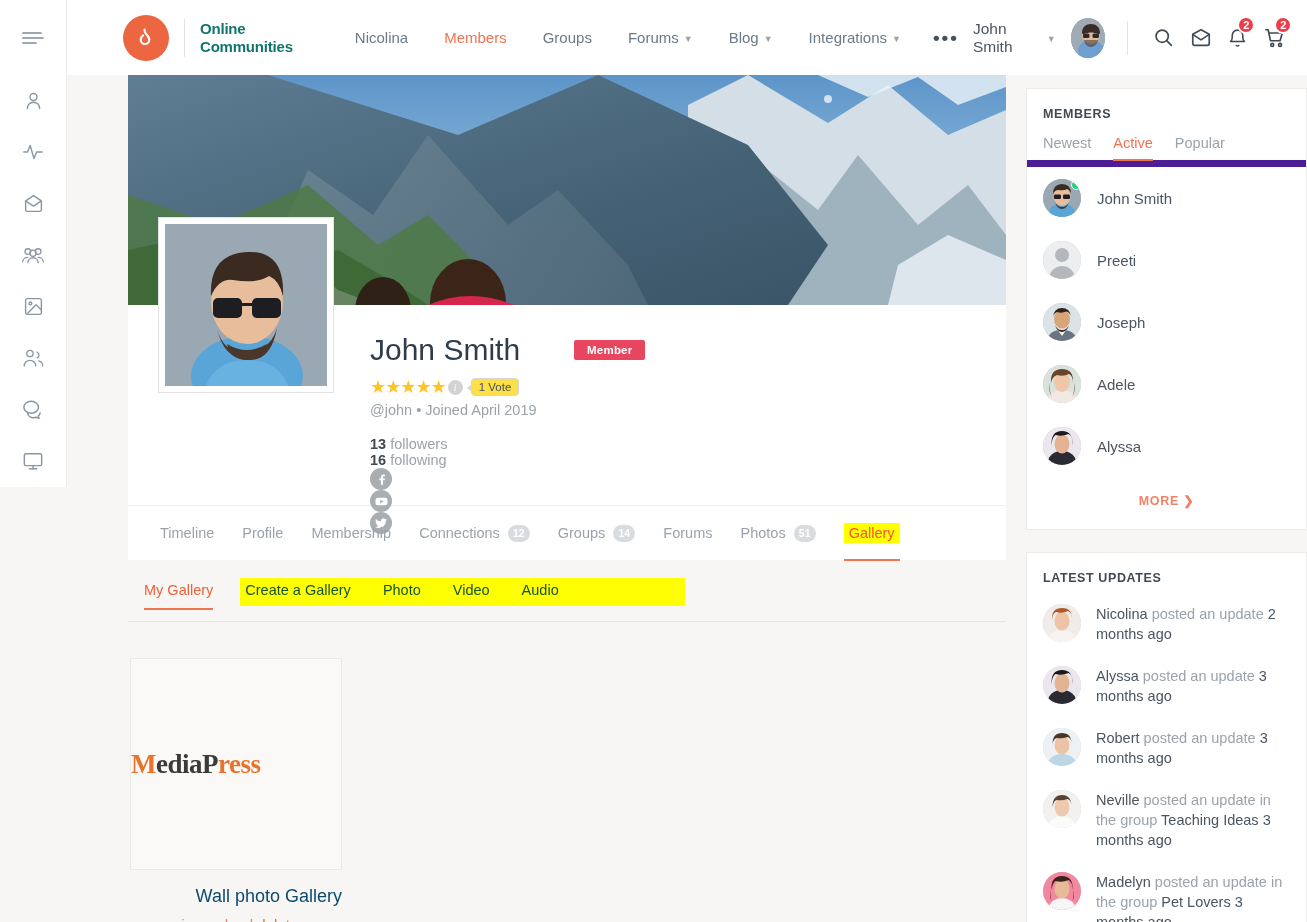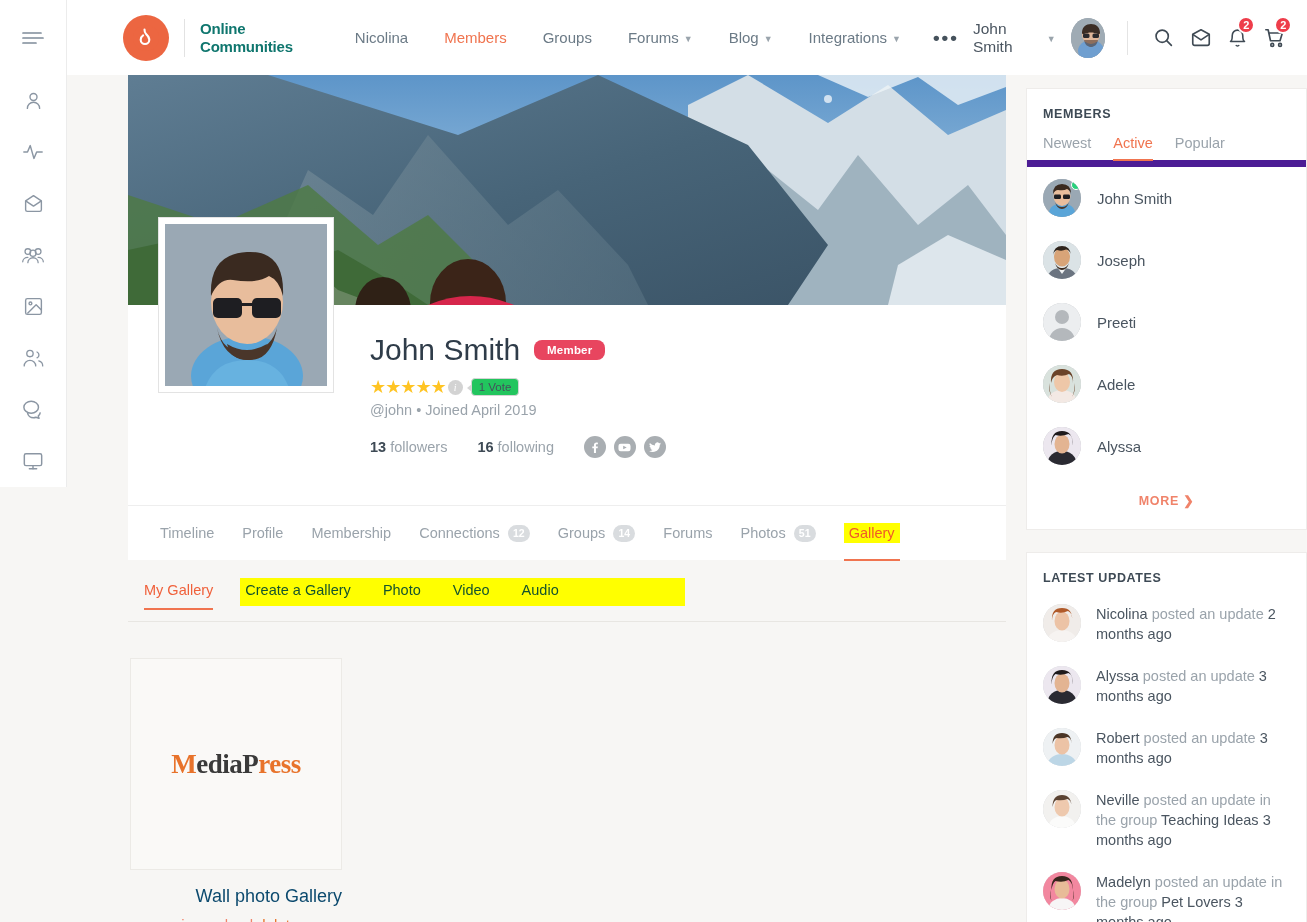--- a/index.html
+++ b/index.html
@@ -93,40 +93,40 @@
     position: absolute; left: 30px; top: -88px;
     width: 176px; height: 176px; background: #fff; padding: 6px;
     border: 1px solid #e3e3e3;
   }
   #profile-avatar .ava-inner { width: 100%; height: 100%; overflow: hidden; background: #9aa8b4; }
   #profile-info { padding-left: 242px; padding-top: 28px; }
   #name-row { display: flex; align-items: center; gap: 14px; }
   #display-name { font-size: 30px; color: #2f3c49; font-weight: normal; }
   #member-badge {
     background: #e8455f; color: #fff; font-size: 11.5px; font-weight: bold;
-    border-radius: 8px; padding: 4px 13px; letter-spacing: .2px;
+    border-radius: 2px; padding: 4px 13px; letter-spacing: .2px; margin-left: 40px;
   }
   #rating-row { display: flex; align-items: center; margin-top: 9px; gap: 0; }
   .star { color: #ffc423; font-size: 18px; letter-spacing: -1px; }
   #info-icon {
     width: 15px; height: 15px; border-radius: 50%; background: #d3d3d3; color: #fff;
     font-size: 10px; font-style: italic; display: inline-flex; align-items: center;
     justify-content: center; margin-left: 2px; font-family: "Liberation Serif", serif;
   }
   #vote-bubble {
     position: relative; margin-left: 8px; border: 1px solid #d5d5d5; border-radius: 4px;
-    background: #22c55e; font-size: 11.5px; color: #44505b; padding: 2px 7px;
+    background: #fde047; font-size: 11.5px; color: #44505b; padding: 2px 7px;
   }
   #vote-bubble::before {
     content: ""; position: absolute; left: -5px; top: 5px;
     border-top: 4px solid transparent; border-bottom: 4px solid transparent;
     border-right: 5px solid #d5d5d5;
   }
   #handle-line { font-size: 14.5px; color: #9aa3ab; margin-top: 4px; }
-  #stats-row { display: flex; align-items: center; margin-top: 18px; gap: 0; }
+  #stats-row { display: flex; align-items: flex-start; margin-top: 18px; gap: 0; flex-direction: column; }
   .stat { font-size: 14.5px; color: #9aa3ab; margin-right: 30px; }
   .stat b { color: #3e4a55; font-weight: bold; }
   .social {
     width: 22px; height: 22px; border-radius: 50%; background: #a9aeb2; color: #fff;
     display: inline-flex; align-items: center; justify-content: center; margin-right: 8px;
     cursor: pointer;
   }
 
   
   #profile-tabs {
@@ -166,21 +166,21 @@
   .snav.active::after {
     content: ""; position: absolute; left: 16px; right: 16px; bottom: -12px;
     height: 2px; background: #f0744f;
   }
 
   
   #gallery-grid { margin-top: 36px; padding-left: 2px; display: flex; gap: 20px; }
   .gallery-item { width: 212px; }
   .gallery-thumb {
     width: 212px; height: 212px; background: #faf9f7; border: 1px solid #eceae6;
-    display: flex; align-items: center; justify-content: center; cursor: pointer;
+    display: flex; align-items: center; justify-content: flex-start; cursor: pointer;
   }
   .mp-logo {
     font-family: "Liberation Serif", serif; font-size: 27px; font-weight: bold;
     letter-spacing: -0.5px; white-space: nowrap;
   }
   .mp-o { color: #e8732b; }
   .mp-d { color: #3a3a3a; }
   .gallery-title {
     text-align: right; margin-top: 16px; font-size: 18px; color: #0c4a6e; cursor: pointer;
   }
@@ -553,45 +553,45 @@
           <path d="M12 23q2 7 7 7t7-7q-2 5-7 5t-7-5z" fill="#4a362a"></path>
         </svg>
         <span class="online-dot"></span>
       </div>
       <span class="m-name">John Smith</span>
     </div>
 
     <div class="member-row">
       <div class="m-ava">
         <svg width="38" height="38" viewBox="0 0 38 38">
+          <rect width="38" height="38" fill="#eceef0"></rect>
+          <circle cx="19" cy="14" r="7" fill="#b4b8bc"></circle>
+          <path d="M6 38c0-7.2 5.8-13 13-13s13 5.8 13 13z" fill="#b4b8bc"></path>
+        </svg>
+      </div>
+      <span class="m-name">Preeti</span>
+    </div>
+
+    <div class="member-row">
+      <div class="m-ava">
+        <svg width="38" height="38" viewBox="0 0 38 38">
           <rect width="38" height="38" fill="#dbe3e6"></rect>
           <path d="M4 38c1-8 7-11 15-11s14 3 15 11z" fill="#6b7480"></path>
           <path d="M14 26h10l-5 7z" fill="#f1f3f4"></path>
           <ellipse cx="19" cy="16" rx="8" ry="9.5" fill="#d8a478"></ellipse>
           <path d="M10 14q1-9 9-9t9 9q-1-5-5-5.5-4 2-9 .5-3 1-4 5z" fill="#2f241c"></path>
           <path d="M12 22q2 7 7 7t7-7q-2 5-7 5t-7-5z" fill="#3b2c21"></path>
         </svg>
       </div>
       <span class="m-name">Joseph</span>
     </div>
 
     <div class="member-row">
       <div class="m-ava">
         <svg width="38" height="38" viewBox="0 0 38 38">
-          <rect width="38" height="38" fill="#eceef0"></rect>
-          <circle cx="19" cy="14" r="7" fill="#b4b8bc"></circle>
-          <path d="M6 38c0-7.2 5.8-13 13-13s13 5.8 13 13z" fill="#b4b8bc"></path>
-        </svg>
-      </div>
-      <span class="m-name">Preeti</span>
-    </div>
-
-    <div class="member-row">
-      <div class="m-ava">
-        <svg width="38" height="38" viewBox="0 0 38 38">
           <rect width="38" height="38" fill="#d9e2dd"></rect>
           <ellipse cx="19" cy="35" rx="14" ry="10" fill="#f3e9e4"></ellipse>
           <ellipse cx="19" cy="17" rx="8" ry="10" fill="#eec7a8"></ellipse>
           <path d="M8 18q-1-14 11-14t11 14q0-7-4-9-6 3-12 1-5 2-6 8z" fill="#6b4329"></path>
           <path d="M7 18q-1 9 2 14-4-6-2-14z" fill="#6b4329"></path>
           <path d="M31 18q1 9-2 14 4-6 2-14z" fill="#6b4329"></path>
         </svg>
       </div>
       <span class="m-name">Adele</span>
     </div>

